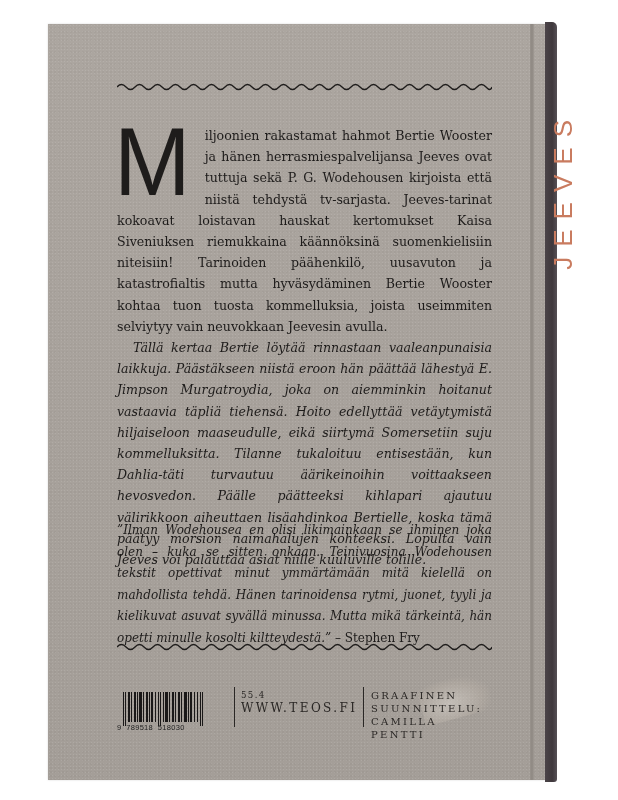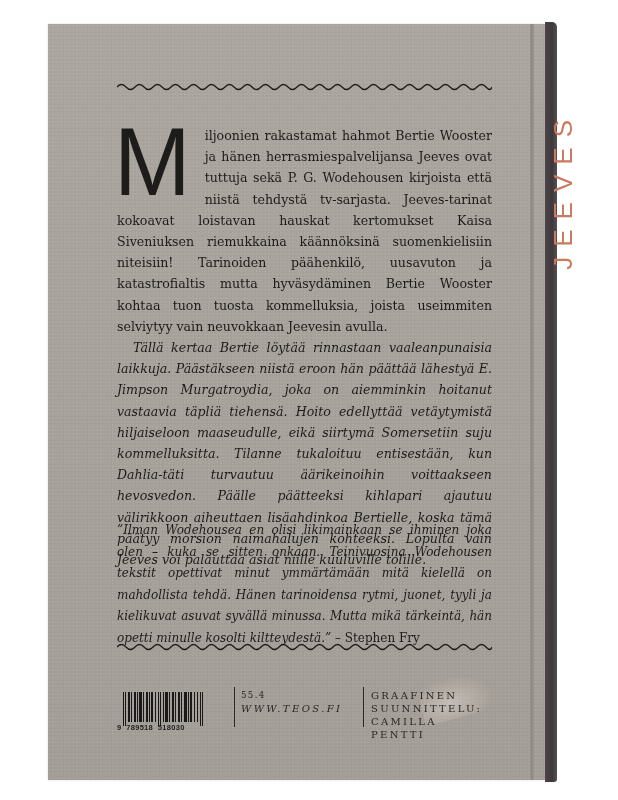--- a/index.html
+++ b/index.html
@@ -58,28 +58,28 @@
   }
   .quote .author { font-style: normal; }
 
   .footer { position: absolute; left: 117px; top: 687px; height: 48px; }
   .barcode {
     position: absolute; left: 6px; top: 5px; width: 80px; height: 34px;
   }
   .barcode-num {
     position: absolute; left: 0; top: 36px; width: 92px;
     font-family: "Liberation Sans", sans-serif; font-size: 7.5px; color: #222;
-    letter-spacing: 0.3px; white-space: pre; font-weight: bold;
+    letter-spacing: 0.3px; white-space: pre;
   }
   .vline { position: absolute; top: 0; width: 1.3px; height: 40px; background: #2a2725; }
   .info {
     position: absolute; top: 2px;
     font-size: 8.6px; line-height: 13px; color: #2a2725; letter-spacing: 1.4px;
   }
-  .info .caps { letter-spacing: 2.4px; font-size: 10px; font-style: italic; }
+  .info .caps { letter-spacing: 2.4px; font-size: 12px; }
   .design {
     position: absolute; top: 2px; left: 254px;
     font-size: 10px; line-height: 13px; color: #2a2725; letter-spacing: 2.3px;
   }
   .stain {
     position: absolute; left: 420px; top: 678px; width: 70px; height: 40px;
     background: radial-gradient(ellipse at 40% 60%, rgba(220,215,208,0.55), rgba(200,190,178,0.25) 55%, transparent 75%);
     transform: rotate(-15deg);
   }
 </style>

